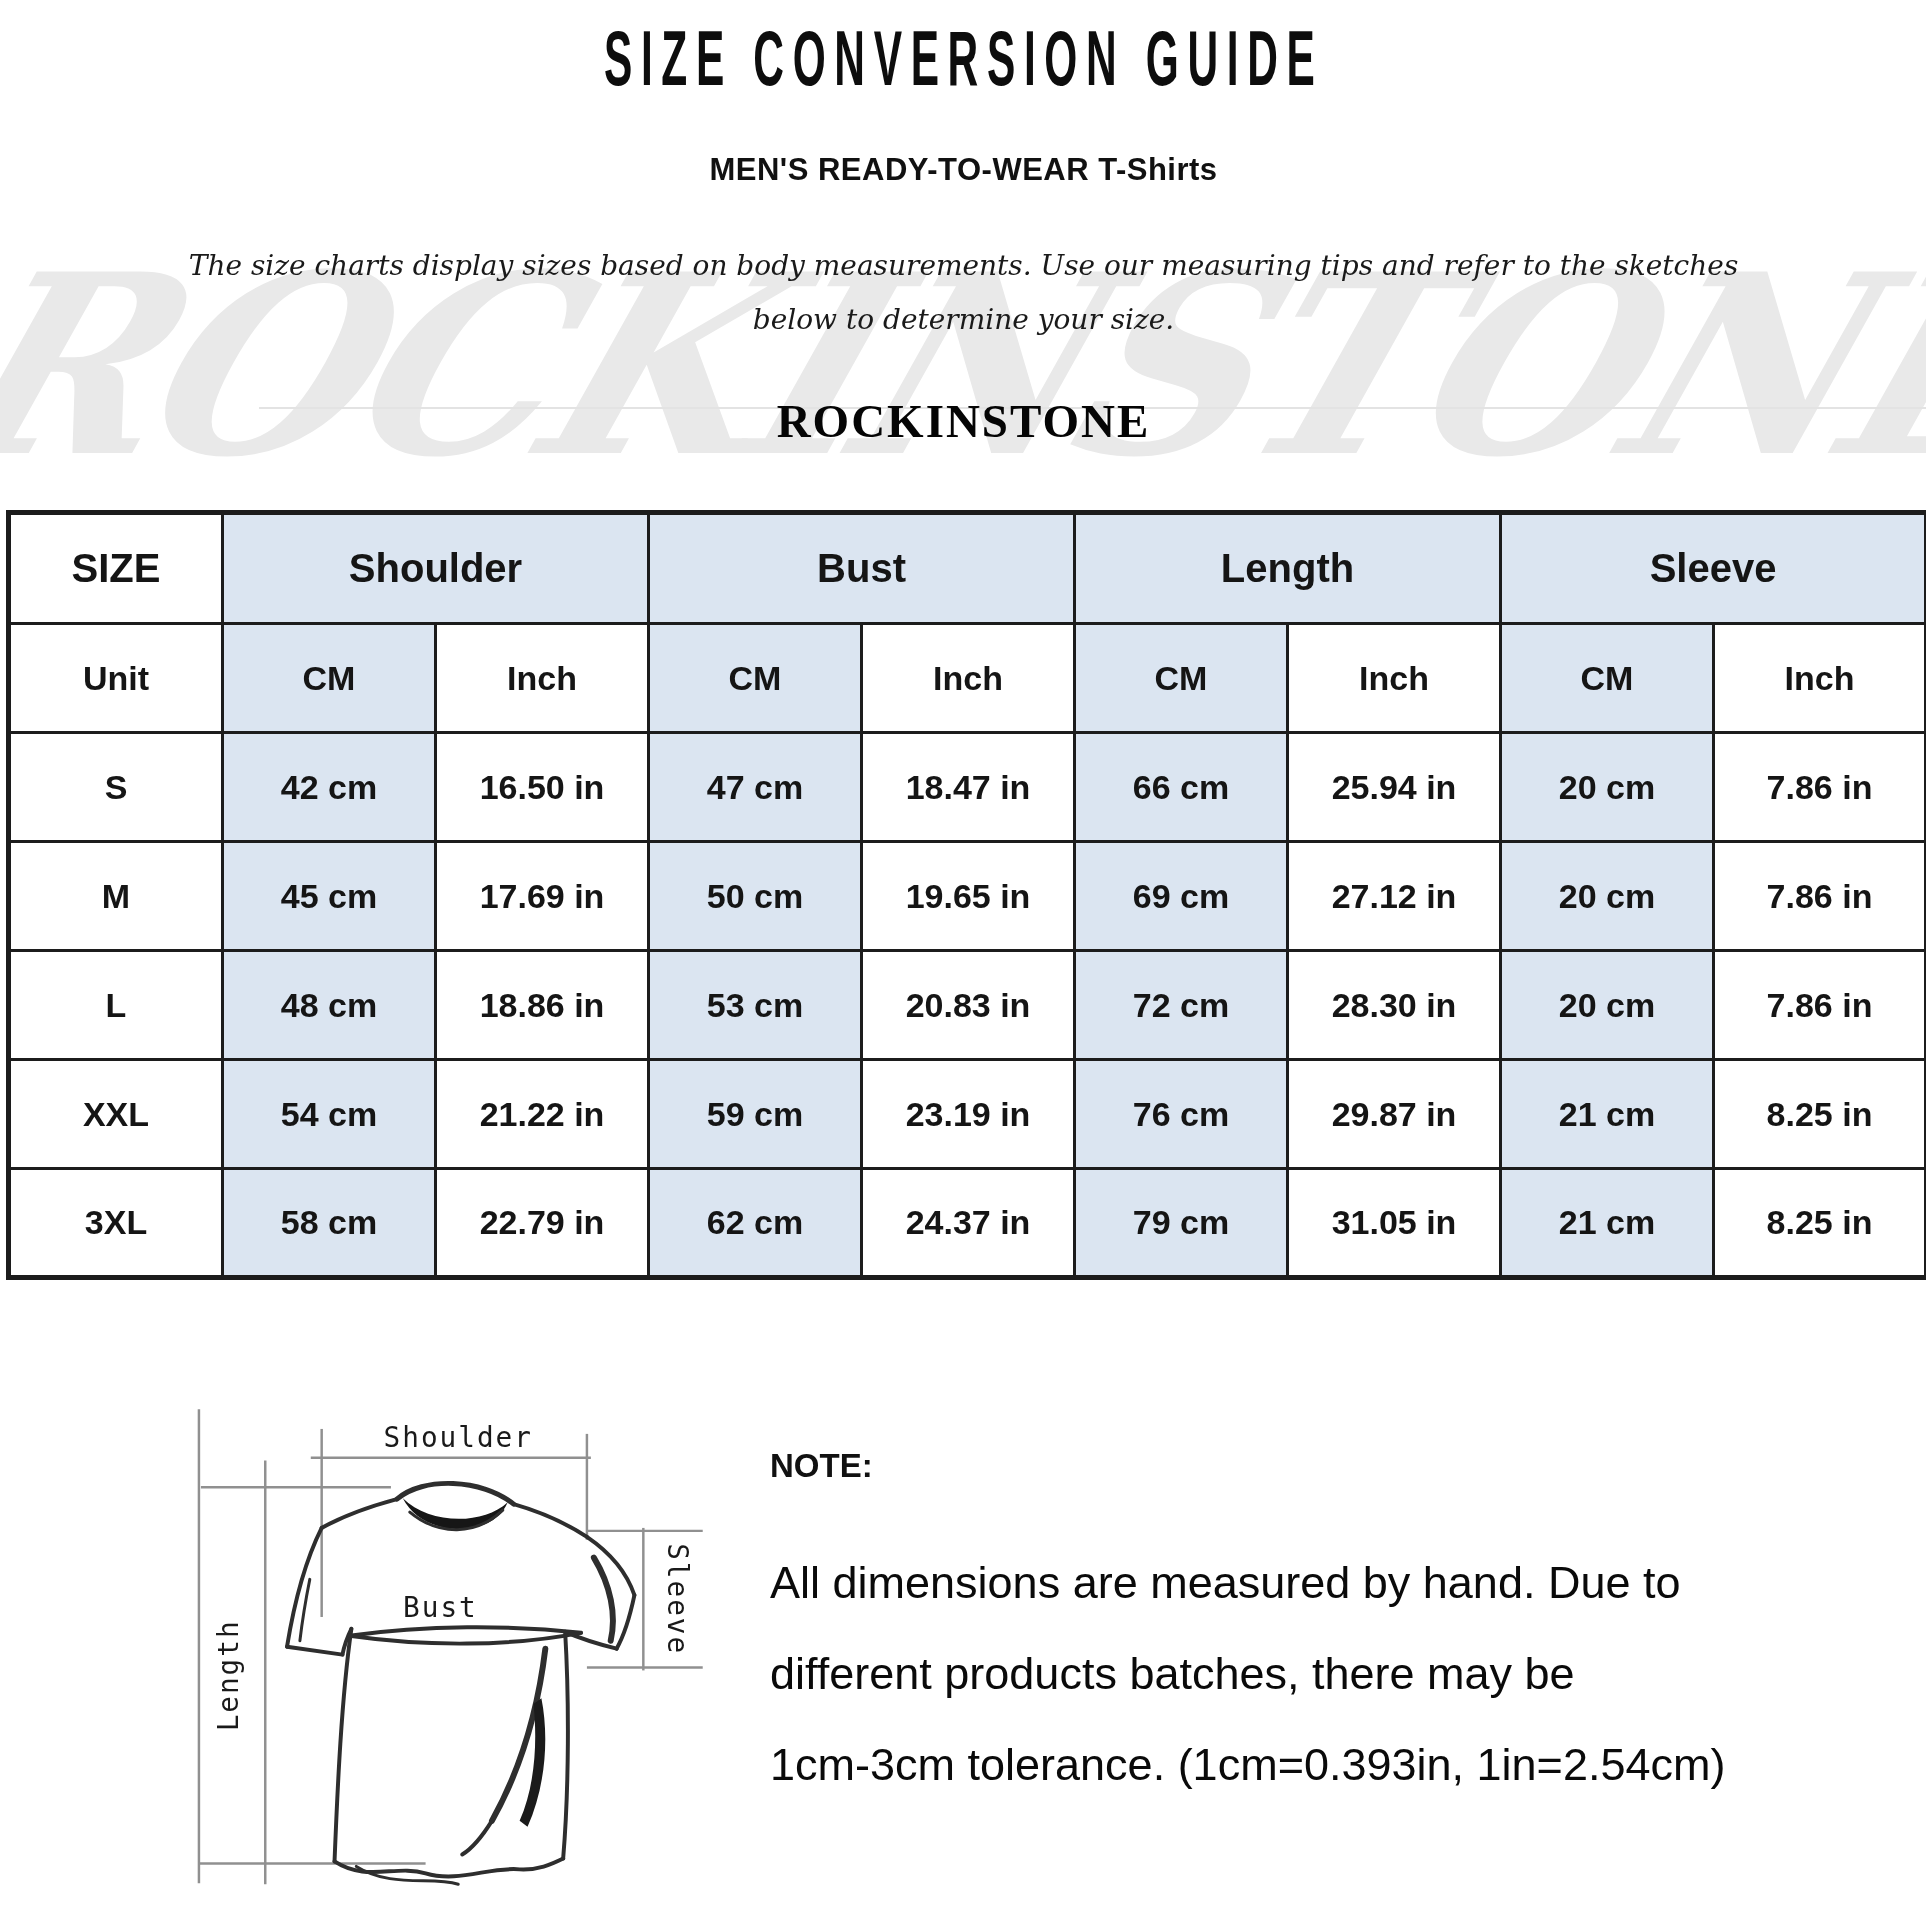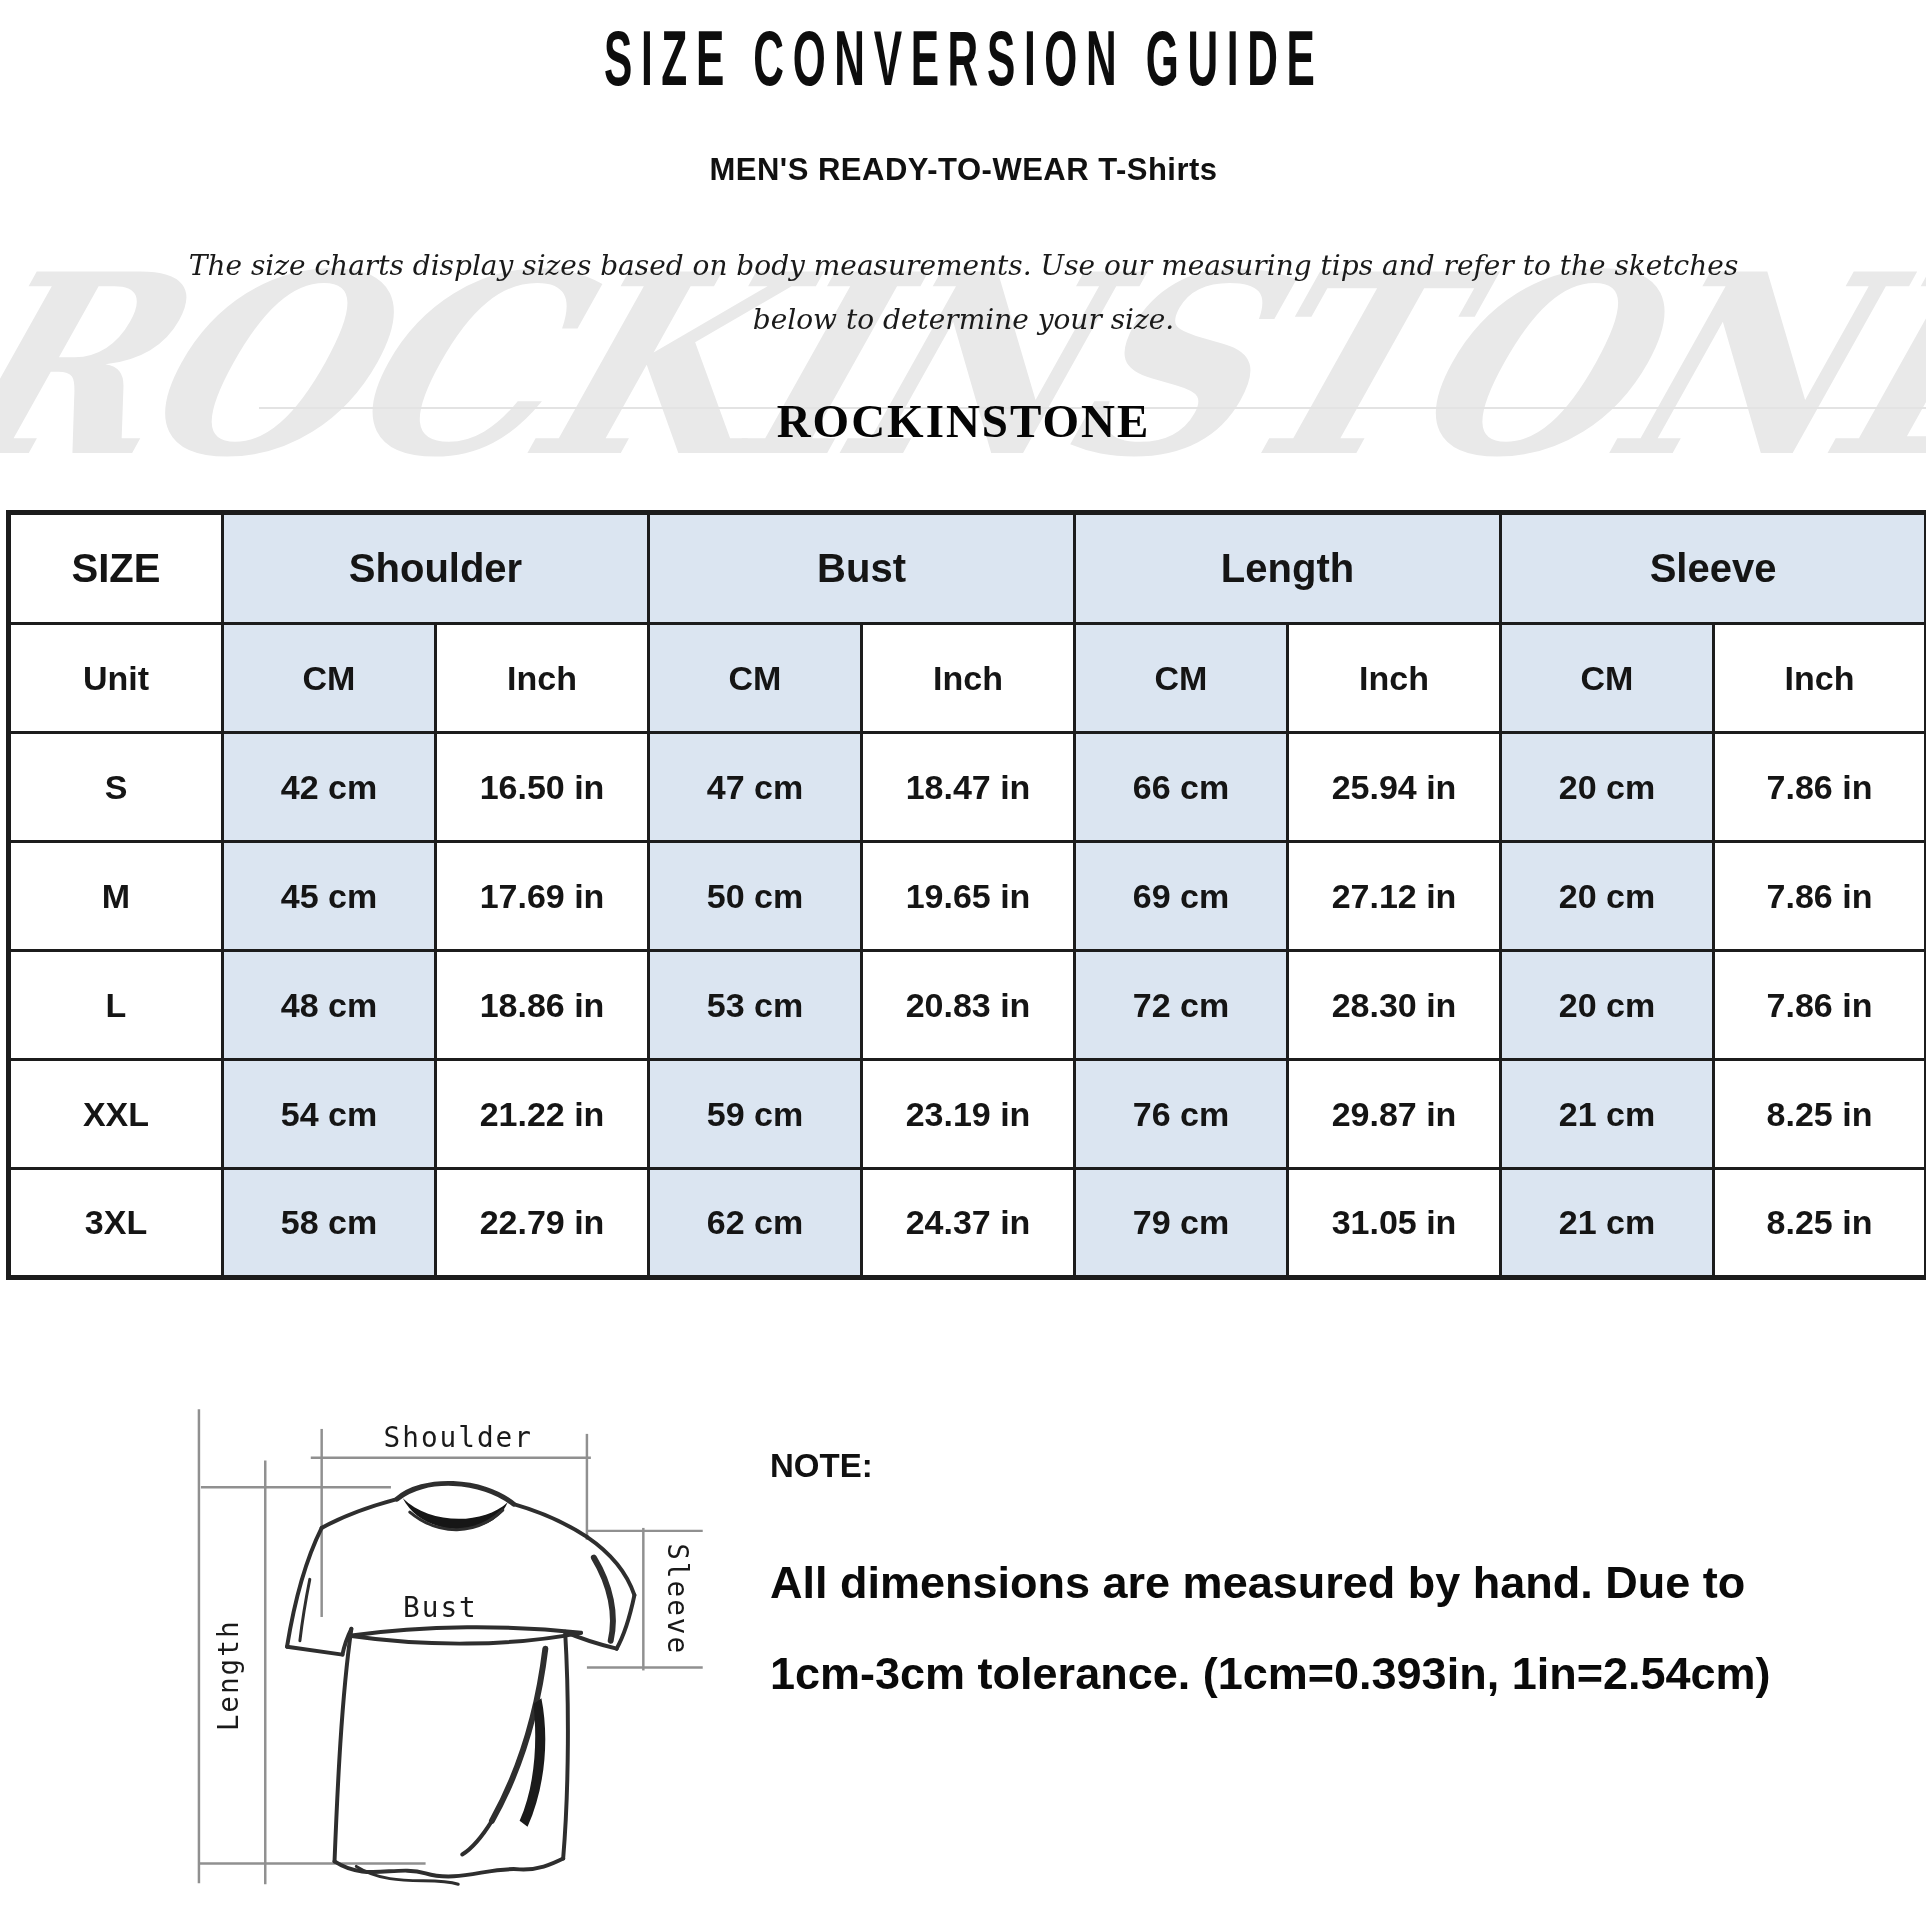--- a/index.html
+++ b/index.html
@@ -65,21 +65,21 @@
     font-family:"DejaVu Sans Mono","Liberation Mono",monospace;
     font-size:28px; fill:#1a1a1a; letter-spacing:2px;
   }
   
   .note-heading {
     position:absolute; left:770px; top:1447px; z-index:1;
     font-size:33px; font-weight:700; font-stretch:condensed; white-space:nowrap;
   }
   .note-lines { position:absolute; left:770px; top:1537px; z-index:1; }
   .note-line {
-    font-size:45px; font-weight:700; line-height:91px; white-space:nowrap;
+    font-size:45px; font-weight:400; line-height:91px; white-space:nowrap;
     font-stretch:condensed; color:#0a0a0a;
   }
 </style>
 </head>
 <body>
 
 <div class="watermark">ROCKINSTONE</div>
 <div class="faint-line"></div>
 
 <div class="title-wrap">
@@ -221,15 +221,16 @@
 
   <text x="268" y="46" text-anchor="middle">Shoulder</text>
   <text x="250" y="218" text-anchor="middle">Bust</text>
   <text x="45" y="277" text-anchor="middle" transform="rotate(-90 45 277)">Length</text>
   <text x="480" y="200" text-anchor="middle" transform="rotate(90 480 200)">Sleeve</text>
 </svg>
 
 <div class="note-heading">NOTE:</div>
 <div class="note-lines">
   <div class="note-line">All dimensions are measured by hand. Due to</div>
+  <div class="note-line">different products batches, there may be</div>
   <div class="note-line">1cm-3cm tolerance. (1cm=0.393in, 1in=2.54cm)</div>
 </div>
 
 
 </body></html>

